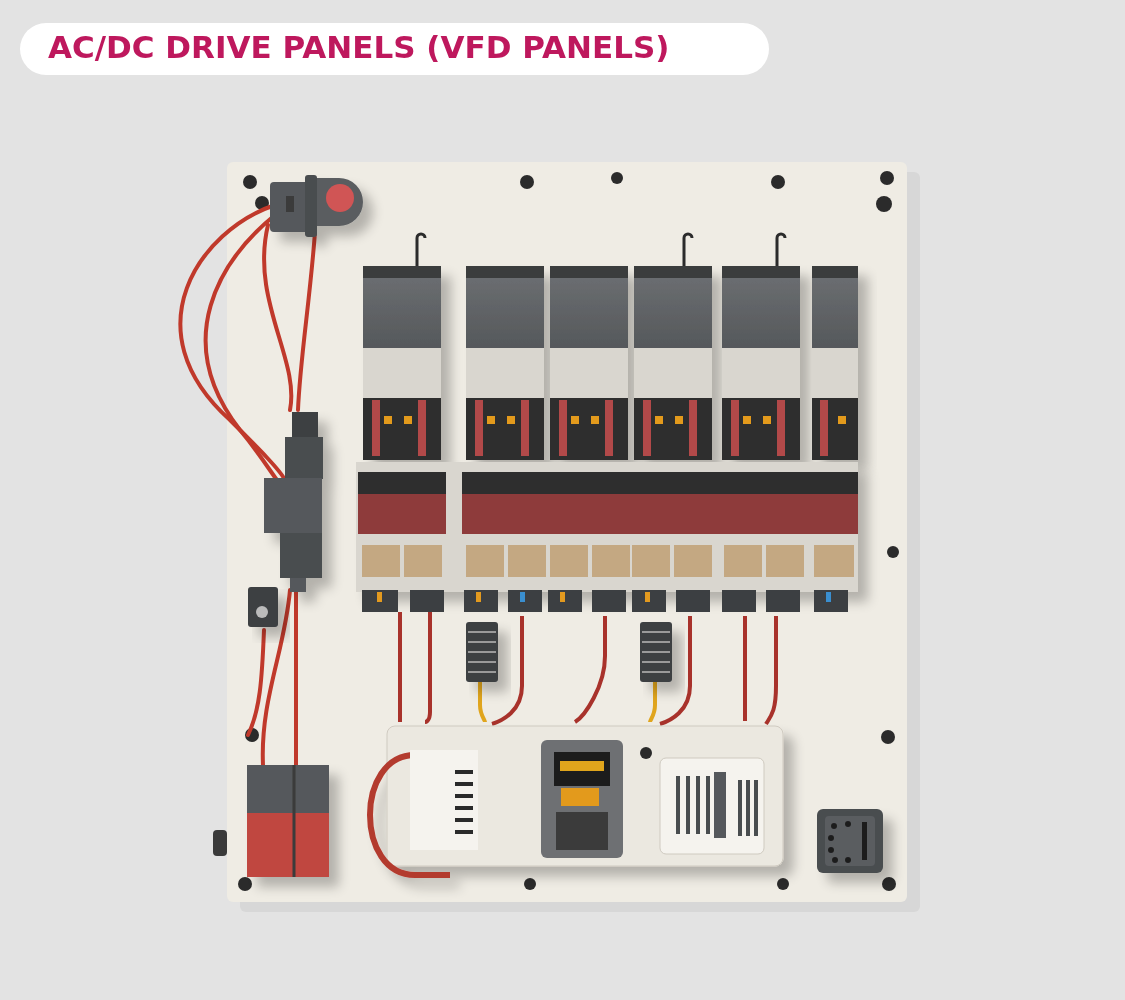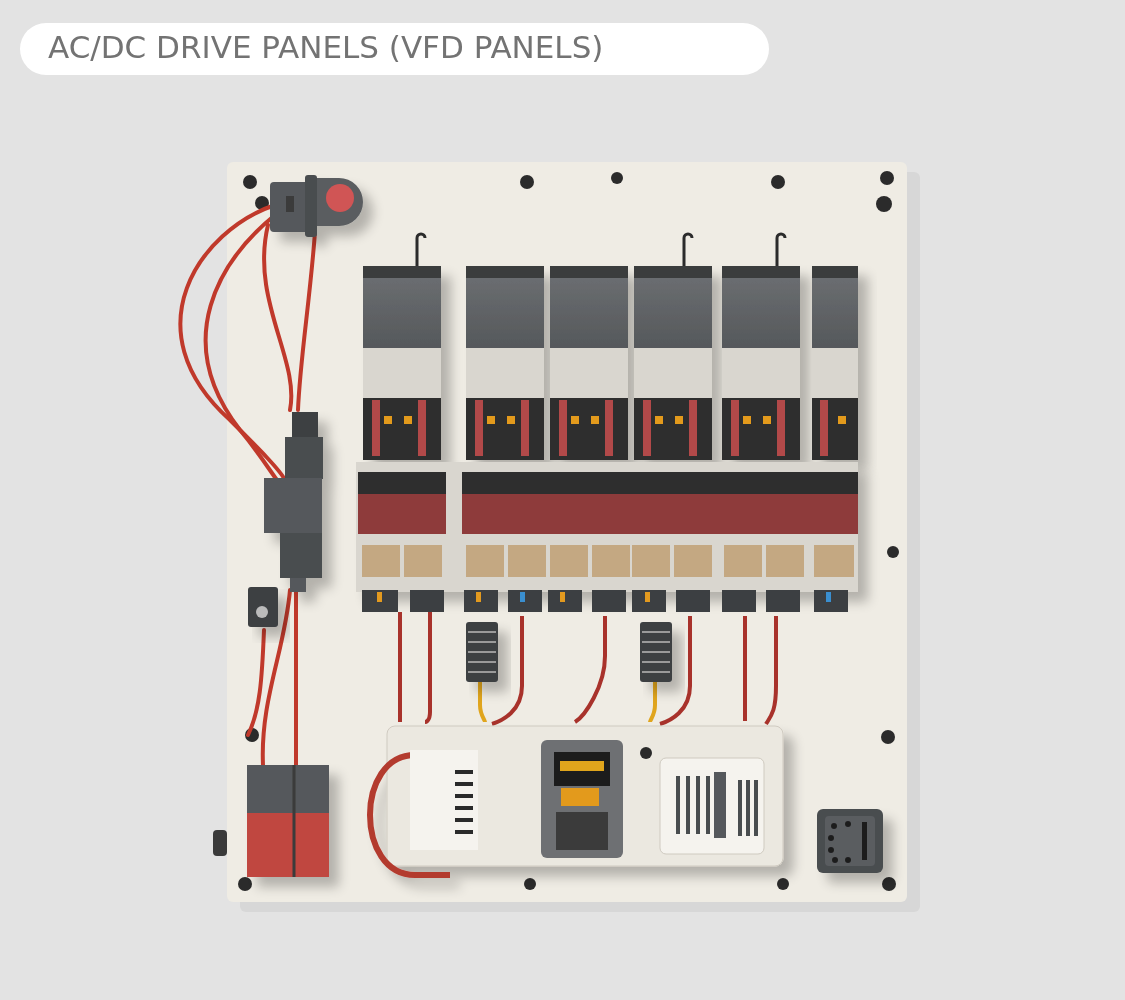--- a/index.html
+++ b/index.html
@@ -1,18 +1,18 @@
 <!DOCTYPE html>
 <html><head>
 <meta charset="utf-8">
 <style>
   html,body{margin:0;padding:0;}
   body{width:1125px;height:1000px;background:#e3e3e3;position:relative;overflow:hidden;font-family:"Liberation Sans","DejaVu Sans",sans-serif;}
   .title-pill{position:absolute;left:20px;top:23px;width:749px;height:52px;background:#ffffff;border-radius:26px;box-sizing:border-box;}
-  .title-text{position:absolute;left:28px;top:6px;font-family:"DejaVu Sans","Liberation Sans",sans-serif;font-weight:normal;font-size:31px;letter-spacing:0px;color:#737373;white-space:nowrap;}
+  .title-text{position:absolute;left:28px;top:6px;font-family:"DejaVu Sans","Liberation Sans",sans-serif;font-weight:bold;font-size:31px;letter-spacing:0px;color:#be185d;white-space:nowrap;}
   .scene{position:absolute;left:0;top:0;width:1125px;height:1000px;}
 </style>
 </head>
 <body>
 
 <div class="title-pill">
   <span class="title-text">AC/DC DRIVE PANELS (VFD PANELS)</span>
 </div>
 
 <svg class="scene" viewBox="0 0 1125 1000" xmlns="http://www.w3.org/2000/svg">

